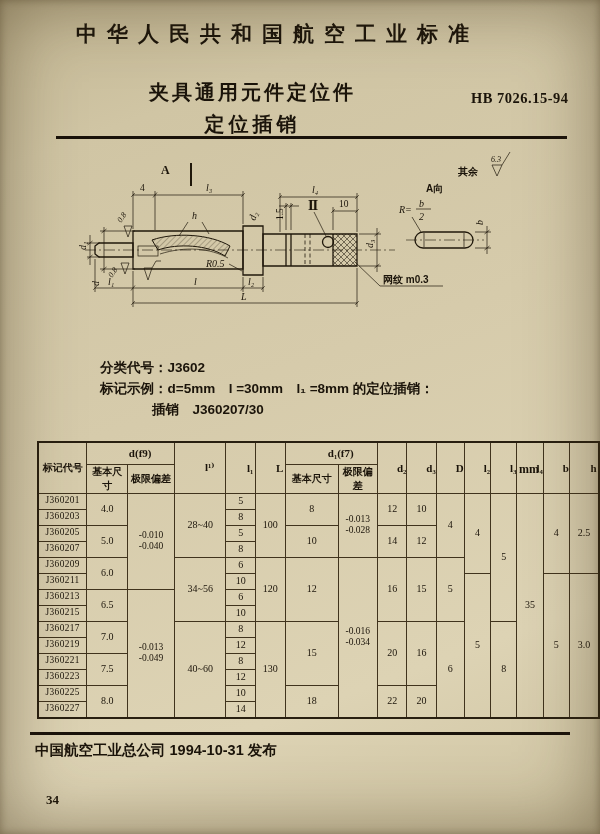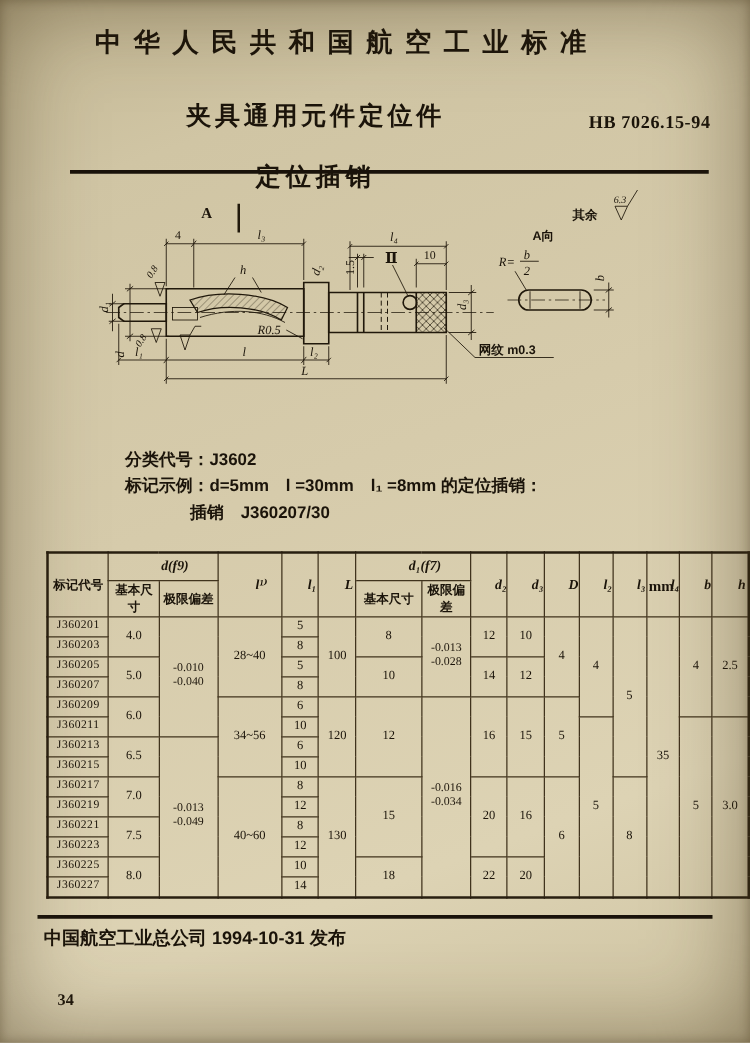--- a/index.html
+++ b/index.html
@@ -5,33 +5,33 @@
   html,body{margin:0;padding:0;background:#9c9178;}
   .page{position:relative;width:600px;height:834px;overflow:hidden;color:#1b140a;
     font-family:"Liberation Sans","DejaVu Sans",sans-serif;
     background:linear-gradient(160deg,#c3b794 0%,#d0c5a4 16%,#d6cbab 45%,#ddd3b4 78%,#cec3a1 100%);}
   .page::before{content:"";position:absolute;inset:0;z-index:9;pointer-events:none;
     box-shadow:inset 0 0 75px rgba(66,50,22,.5),inset 0 0 9px rgba(66,50,22,.4);}
   .abs{position:absolute;}
   .org-title{top:20px;left:0;width:555px;text-align:center;font-size:21px;font-weight:bold;letter-spacing:10px;white-space:nowrap;}
   .title-block{top:79px;left:60px;width:385px;text-align:center;}
   .title1{font-size:20px;font-weight:bold;letter-spacing:3px;}
-  .title2{font-size:20px;font-weight:bold;letter-spacing:4px;margin-top:22px;}
+  .title2{font-size:20px;font-weight:bold;letter-spacing:4px;margin-top:5px;}
   .hb-code{top:90px;left:424px;font-size:14.5px;font-weight:bold;letter-spacing:.5px;font-family:"Liberation Serif","DejaVu Serif",serif;margin-left:47px;}
   .rule-top{top:136px;left:56px;width:511px;height:3px;background:#19120a;}
   .cls-line{top:359px;left:100px;font-size:13.5px;font-weight:bold;}
   .ex-line1{top:380px;left:100px;font-size:13.5px;font-weight:bold;}
   .ex-line2{top:401px;left:152px;font-size:13.5px;font-weight:bold;}
   .unit{top:425px;left:519px;font-size:12px;font-weight:bold;font-family:"Liberation Serif","DejaVu Serif",serif;margin-top:37px;}
   .tbl{position:absolute;left:37px;top:441px;border-collapse:collapse;table-layout:fixed;border:2px solid #281f10;}
   .tbl th,.tbl td{border:1px solid #40331d;padding:0;text-align:center;vertical-align:middle;}
   .tbl thead th{font-size:10px;font-weight:bold;font-family:"Liberation Sans","DejaVu Sans",sans-serif;}
   .tbl thead tr:first-child{height:22px;}
   .tbl thead tr:last-child{height:26px;}
-  .tbl .sym{font-family:"Liberation Serif","DejaVu Serif",serif;font-style:italic;font-size:11px;padding-left:19px;}
+  .tbl .sym{font-family:"Liberation Serif","DejaVu Serif",serif;font-size:11px;padding-left:19px;}
   .tbl tbody td{font-family:"Liberation Serif","DejaVu Serif",serif;font-size:10px;height:15px;line-height:1;}
   .tbl td.code{font-size:9.3px;letter-spacing:.4px;}
   .tbl td.two{white-space:pre-line;font-size:9.5px;line-height:1.2;margin-left:29px;}
   .rule-bot{top:732px;left:30px;width:540px;height:2.5px;background:#19120a;}
   .foot-left{top:741px;left:35px;font-size:14.5px;font-weight:bold;}
   .foot-right{top:741px;left:438px;font-size:14.5px;font-weight:bold;}
   .pageno{top:792px;left:46px;font-size:13px;font-weight:bold;font-family:"Liberation Serif","DejaVu Serif",serif;}
   
   .ol{fill:none;stroke:#20180b;stroke-width:1.3;}
   .thin{fill:none;stroke:#20180b;stroke-width:.7;}

